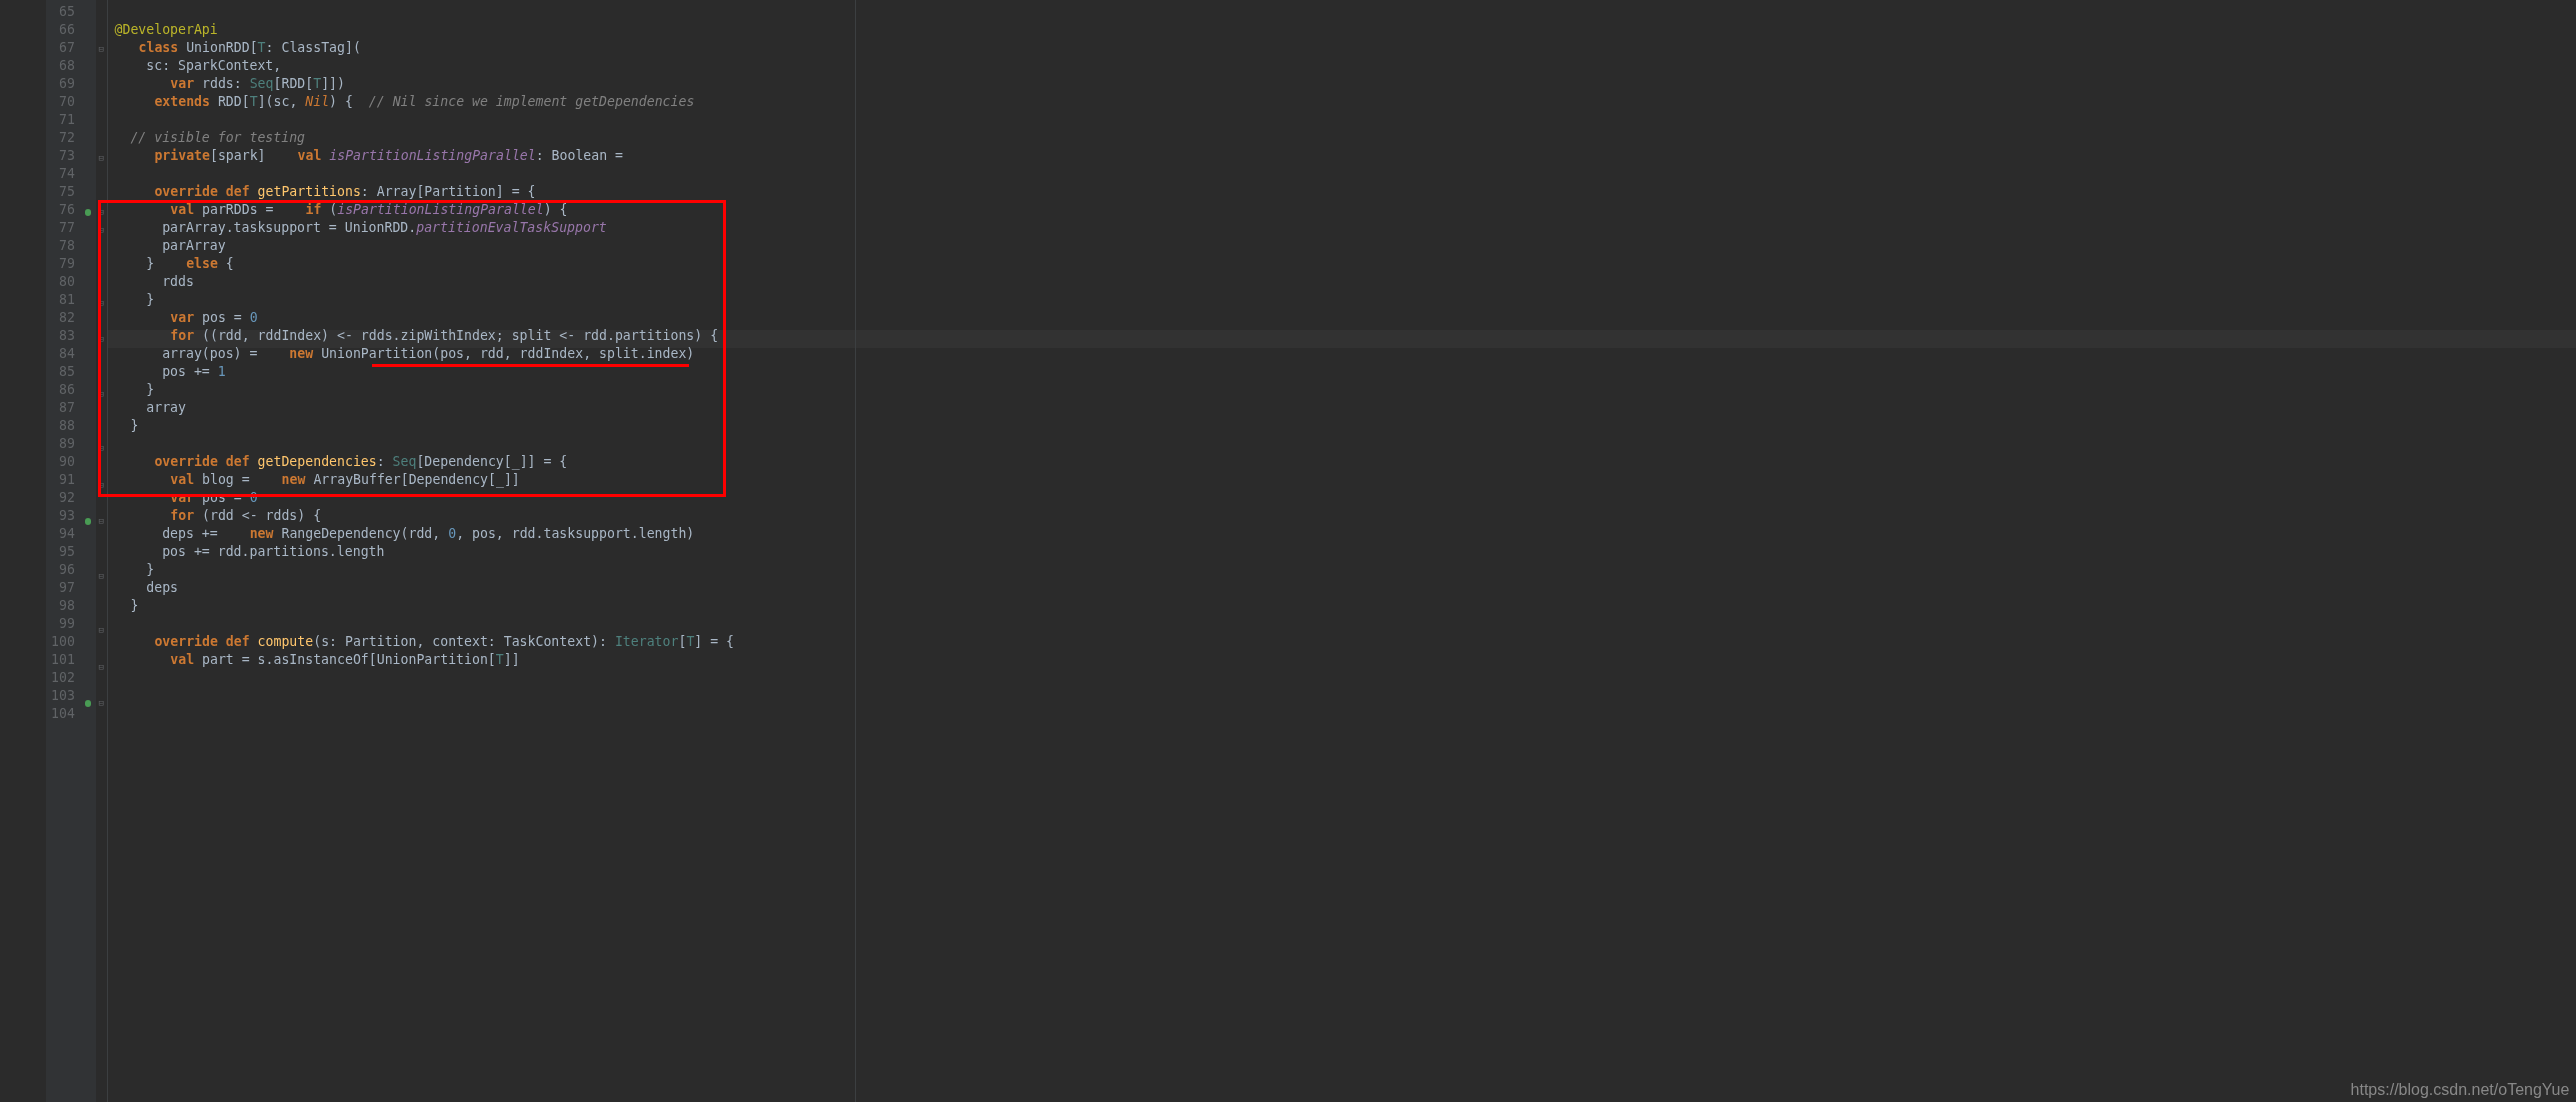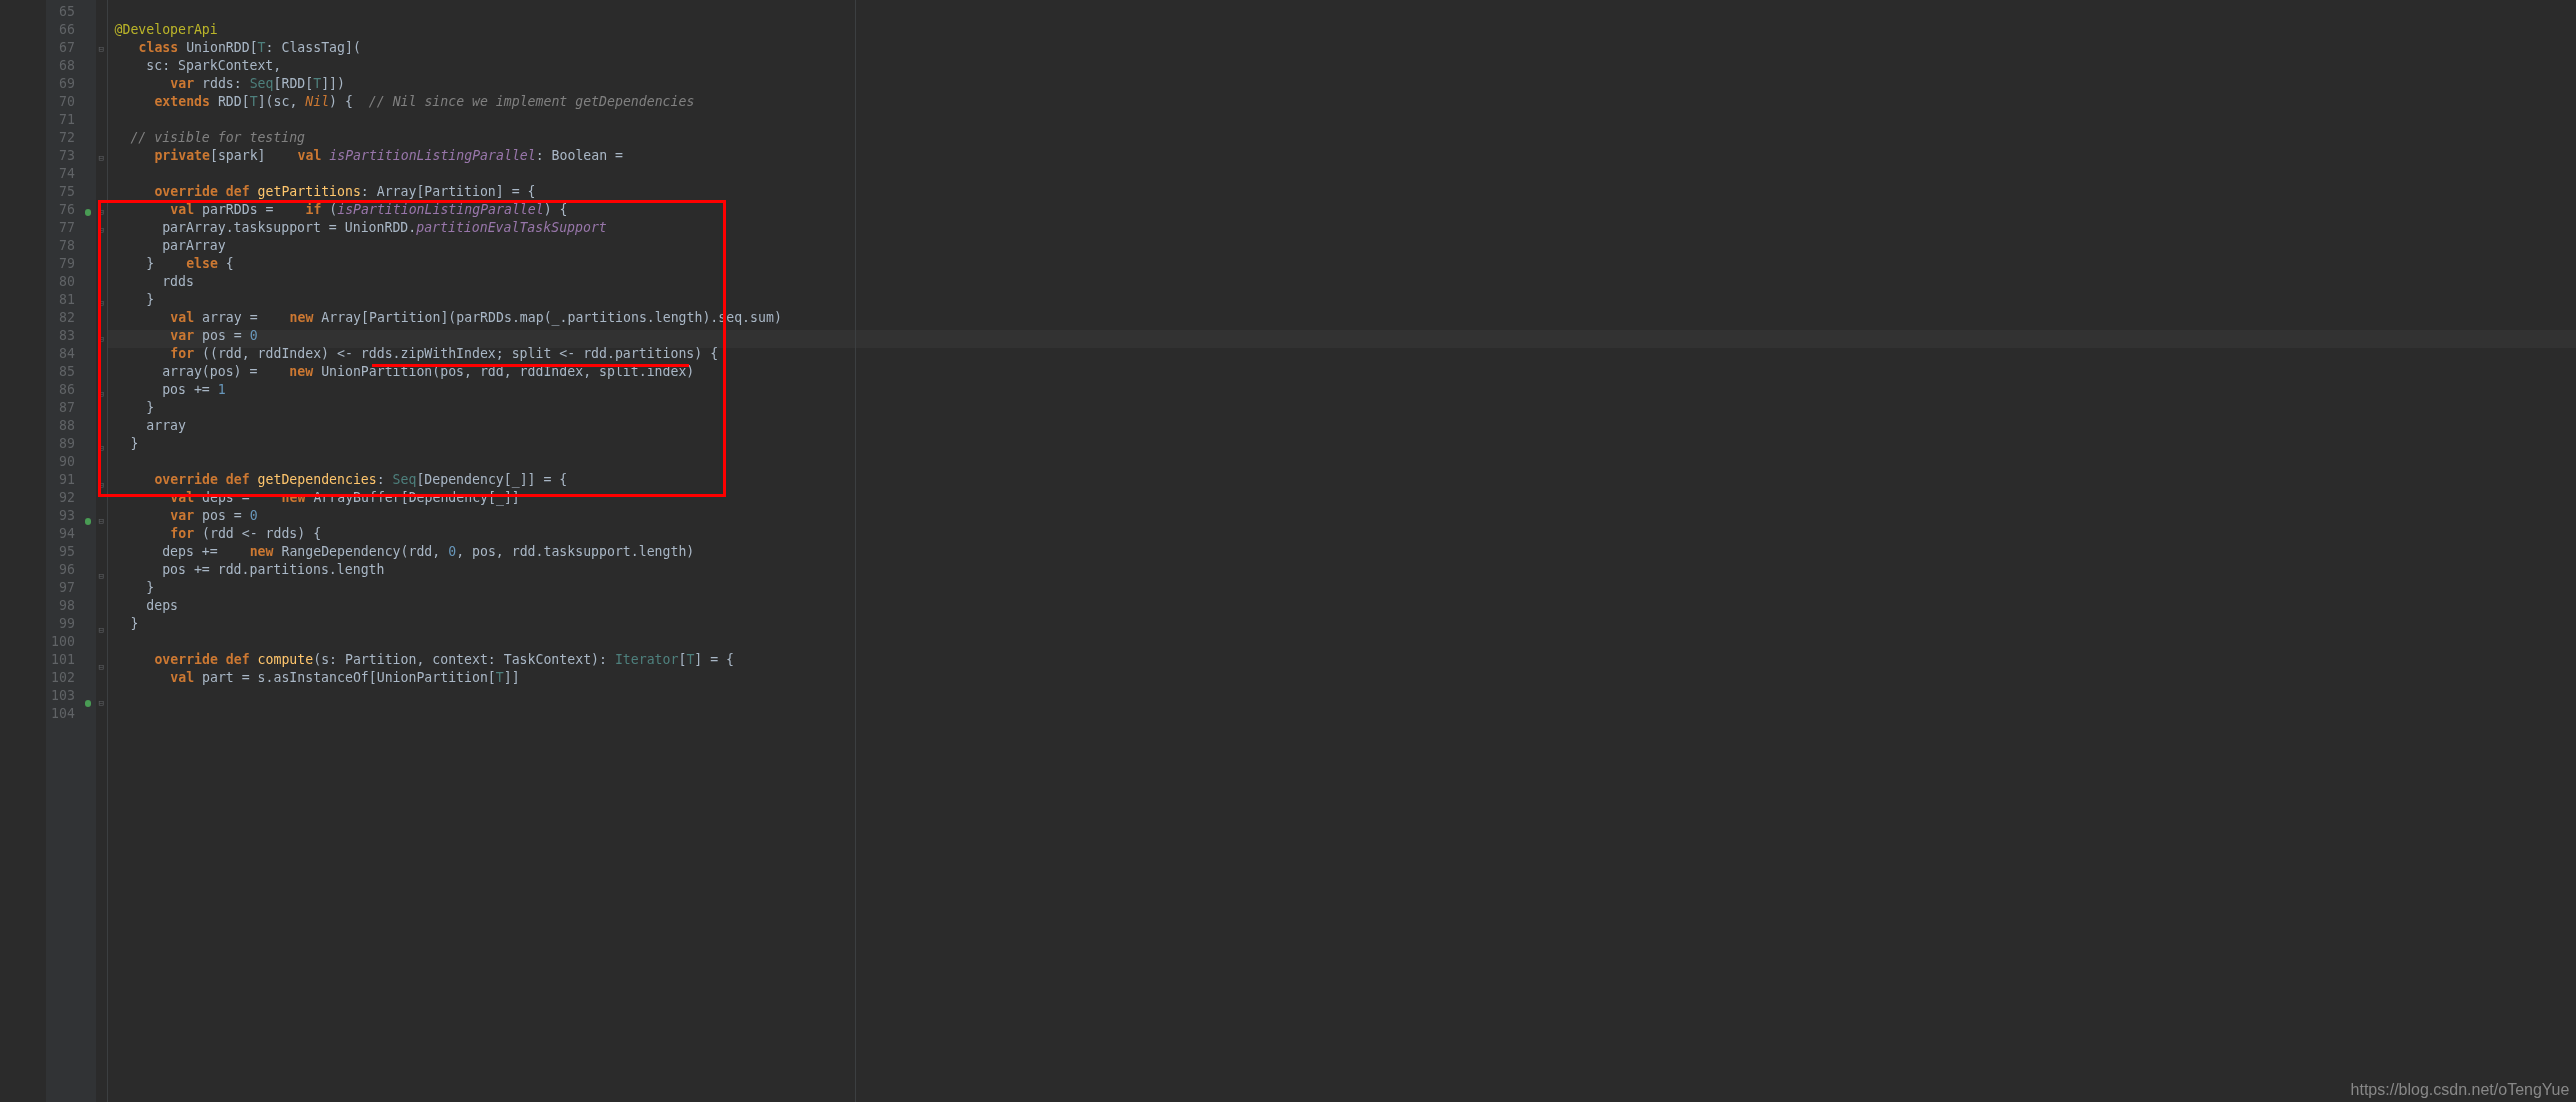--- a/index.html
+++ b/index.html
@@ -189,31 +189,30 @@
     <div class="line"><span>  </span><span class="comment">// visible for testing</span></div>
     <div class="line"><span>  </span><span class="kw">private</span><span>[spark] </span><span class="kw">val </span><span class="italic-id">isPartitionListingParallel</span><span>: Boolean =</span></div>
     <div class="line"></div>
     <div class="line"><span>  </span><span class="kw">override def </span><span class="func">getPartitions</span><span>: Array[Partition] = {</span></div>
     <div class="line"><span>    </span><span class="kw">val </span><span>parRDDs = </span><span class="kw">if </span><span>(</span><span class="italic-id">isPartitionListingParallel</span><span>) {</span></div>
     <div class="line"><span>      </span><span>parArray.tasksupport = UnionRDD.</span><span class="italic-id">partitionEvalTaskSupport</span></div>
     <div class="line"><span>      </span><span>parArray</span></div>
     <div class="line"><span>    </span><span>} </span><span class="kw">else </span><span>{</span></div>
     <div class="line"><span>      </span><span>rdds</span></div>
     <div class="line"><span>    </span><span>}</span></div>
-    <div class="line"><span>    </span><span class="kw">val </span><span>array = </span><span class="kw">new </span><span>Array[Partition](parRDDs.map(_.partitions.length).seq.sum)</span></div>
     <div class="line"><span>    </span><span class="kw">var </span><span>pos = </span><span class="num">0</span></div>
     <div class="line"><span>    </span><span class="kw">for </span><span>((rdd, rddIndex) &lt;- rdds.zipWithIndex; split &lt;- rdd.partitions) {</span></div>
     <div class="line"><span>      </span><span>array(pos) = </span><span class="kw">new </span><span>UnionPartition(pos, rdd, rddIndex, split.index)</span></div>
     <div class="line"><span>      </span><span>pos += </span><span class="num">1</span></div>
     <div class="line"><span>    </span><span>}</span></div>
     <div class="line"><span>    </span><span>array</span></div>
     <div class="line"><span>  </span><span>}</span></div>
     <div class="line"></div>
     <div class="line"><span>  </span><span class="kw">override def </span><span class="func">getDependencies</span><span>: </span><span class="type">Seq</span><span>[Dependency[_]] = {</span></div>
-    <div class="line"><span>    </span><span class="kw">val </span><span>deps = </span><span class="kw">new </span><span>ArrayBuffer[Dependency[_]]</span></div>
+    <div class="line"><span>    </span><span class="kw">val </span><span>blog = </span><span class="kw">new </span><span>ArrayBuffer[Dependency[_]]</span></div>
     <div class="line"><span>    </span><span class="kw">var </span><span>pos = </span><span class="num">0</span></div>
     <div class="line"><span>    </span><span class="kw">for </span><span>(rdd &lt;- rdds) {</span></div>
     <div class="line"><span>      </span><span>deps += </span><span class="kw">new </span><span>RangeDependency(rdd, </span><span class="num">0</span><span>, pos, rdd.tasksupport.length)</span></div>
     <div class="line"><span>      </span><span>pos += rdd.partitions.length</span></div>
     <div class="line"><span>    </span><span>}</span></div>
     <div class="line"><span>    </span><span>deps</span></div>
     <div class="line"><span>  </span><span>}</span></div>
     <div class="line"></div>
     <div class="line"><span>  </span><span class="kw">override def </span><span class="func">compute</span><span>(s: Partition, context: TaskContext): </span><span class="type">Iterator</span><span>[</span><span class="type">T</span><span>] = {</span></div>
     <div class="line"><span>    </span><span class="kw">val </span><span>part = s.asInstanceOf[UnionPartition[</span><span class="type">T</span><span>]]</span></div>

